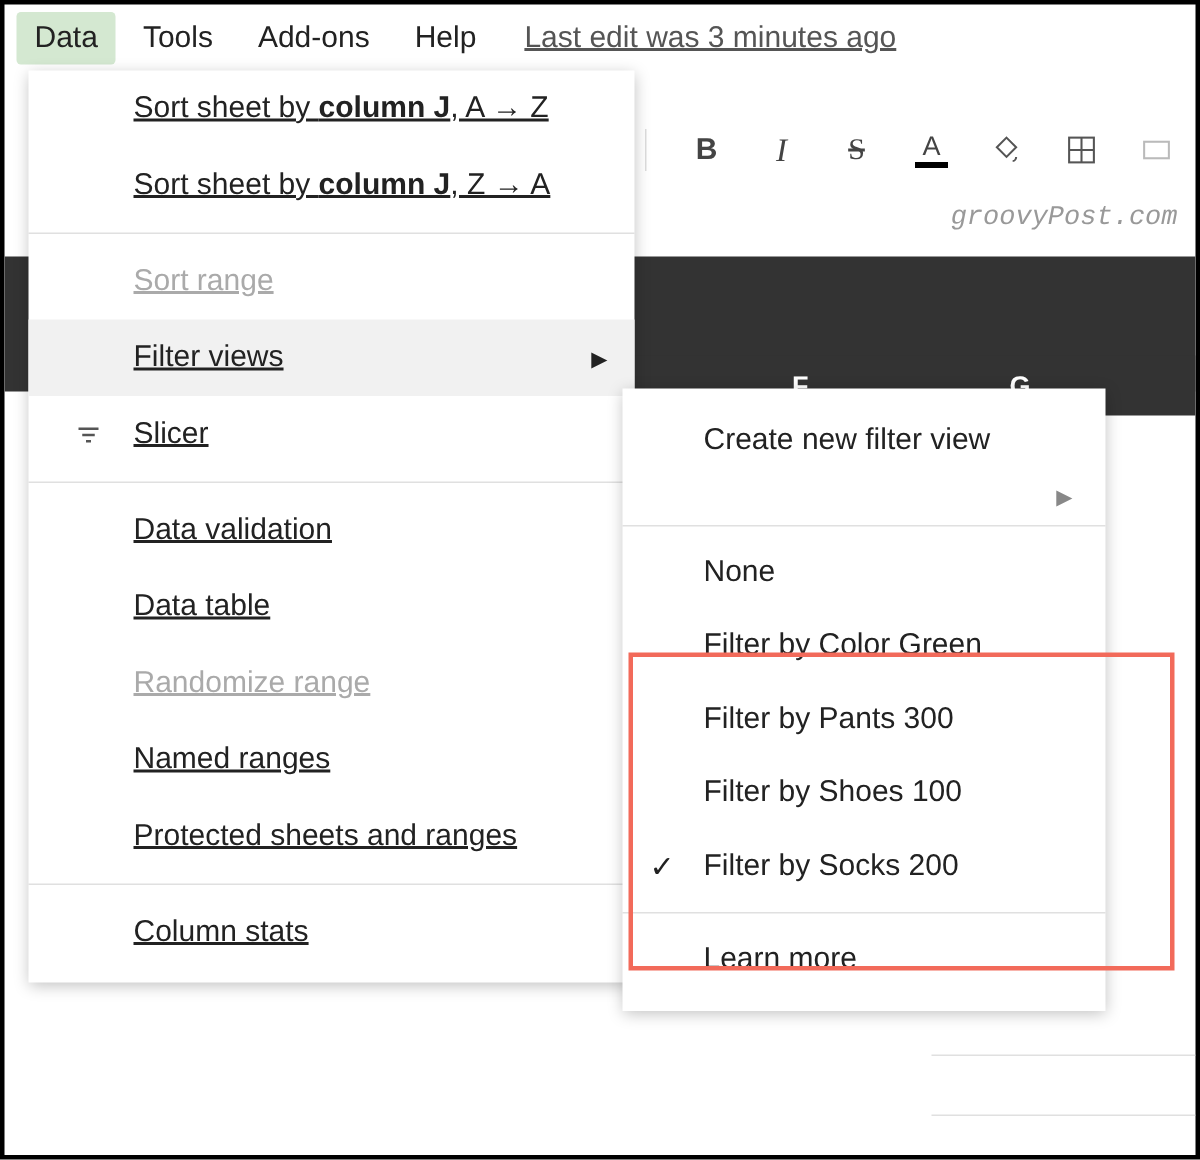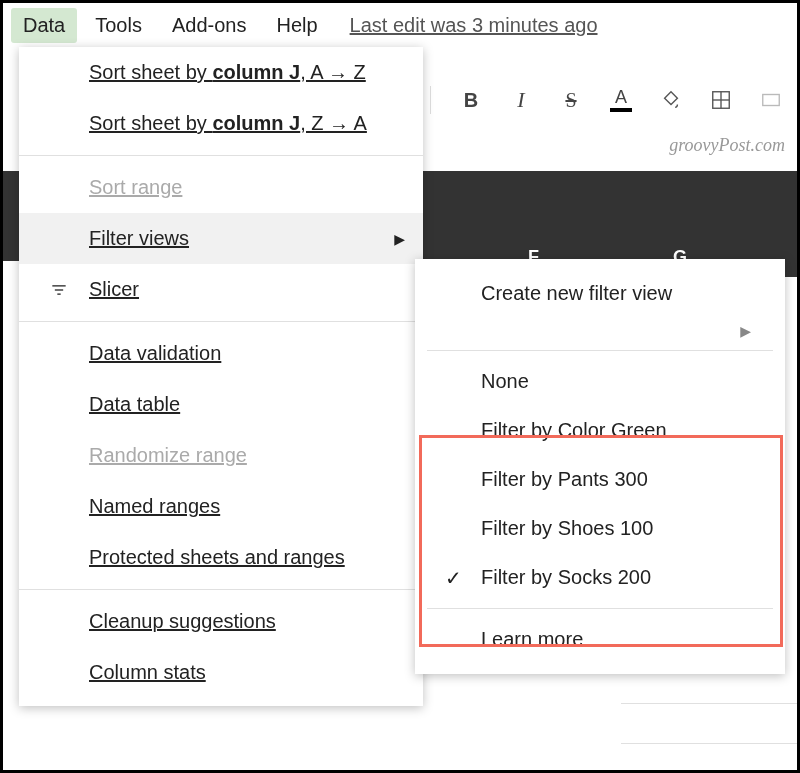--- a/index.html
+++ b/index.html
@@ -9,42 +9,42 @@
   
   .menubar { display: flex; align-items: center; height: 44px; padding: 0 8px; gap: 6px; }
   .menubar-item { padding: 6px 12px; font-size: 20px; border-radius: 3px; cursor: pointer; }
   .menubar-item.active { background: #d4e8d1; }
   .last-edit { margin-left: 14px; font-size: 20px; color: #555; text-decoration: underline; cursor: pointer; }
 
   
   .toolbar { position: absolute; top: 72px; left: 0; right: 0; height: 50px; display: flex; align-items: center; justify-content: flex-end; padding-right: 12px; gap: 22px; }
   .tool-btn { width: 28px; height: 28px; display: flex; align-items: center; justify-content: center; color: #444; cursor: pointer; }
   .tool-divider { width: 1px; height: 28px; background: #ddd; margin: 0 4px; }
-  .watermark { position: absolute; top: 132px; right: 12px; font-family: Liberation Serif, serif; font-size: 18px; color: #999; font-style: italic; }
+  .watermark { position: absolute; top: 132px; right: 12px; font-family: Liberation Mono, monospace; font-size: 18px; color: #999; font-style: italic; }
 
   
   .colhdr-strip { position: absolute; top: 168px; left: 0; right: 0; height: 90px; background: #333; }
   .colhdr-strip2 { position: absolute; top: 234px; left: 420px; right: 0; height: 40px; background: #333; display: flex; align-items: center; color: #fff; font-size: 18px; font-weight: 600; }
   .colhdr-F { position: absolute; left: 105px; }
   .colhdr-G { position: absolute; left: 250px; }
 
   
   .gridline { position: absolute; left: 618px; right: 0; height: 1px; background: #e0e0e0; }
 
   
   .dropdown { position: absolute; top: 44px; left: 16px; width: 404px; background: #fff; box-shadow: 0 2px 10px rgba(0,0,0,.25); z-index: 20; padding-bottom: 8px; }
   .dd-item { padding: 14px 18px 14px 70px; font-size: 20px; color: #222; cursor: pointer; position: relative; display: flex; align-items: flex-end; text-decoration: underline; }
   .dd-item.disabled { color: #aaa; cursor: default; }
   .dd-item.hover { background: #f1f1f1; }
   .dd-sep { height: 1px; background: #e0e0e0; margin: 6px 0; }
   .dd-item .arrow { position: absolute; right: 18px; font-size: 14px; top: 50%; transform: translateY(-50%); }
   .dd-item .leading-icon { position: absolute; left: 30px; top: 50%; transform: translateY(-50%); }
 
   
-  .submenu { position: absolute; top: 256px; left: 412px; width: 370px; background: #fff; box-shadow: 0 2px 10px rgba(0,0,0,.25); z-index: 30; padding: 10px 12px; }
+  .submenu { position: absolute; top: 256px; left: 412px; width: 322px; background: #fff; box-shadow: 0 2px 10px rgba(0,0,0,.25); z-index: 30; padding: 10px 0; }
   .sub-item { padding: 13px 18px 13px 54px; font-size: 20px; color: #222; cursor: pointer; position: relative; display: flex; align-items: center; }
   .sub-item .arrow { position: absolute; right: 22px; font-size: 14px; color: #888; top: 50%; transform: translateY(-50%); }
   .sub-item .check { position: absolute; left: 18px; font-size: 20px; top: 50%; transform: translateY(-50%); }
   .sub-sep { height: 1px; background: #e0e0e0; margin: 6px 0; }
   .highlight-box { position: absolute; top: 432px; left: 416px; width: 364px; height: 212px; border: 3px solid #f26a5a; z-index: 40; pointer-events: none; }
 
   
   svg { display: block; }
 </style>
 </head>
@@ -125,21 +125,20 @@
     </span>
     <span>Slicer</span>
   </div>
   <div class="dd-sep"></div>
   <div class="dd-item">Data validation</div>
   <div class="dd-item">Data table</div>
   <div class="dd-item disabled">Randomize range</div>
   <div class="dd-item">Named ranges</div>
   <div class="dd-item">Protected sheets and ranges</div>
   <div class="dd-sep"></div>
-  <div class="dd-item">Cleanup suggestions</div>
   <div class="dd-item">Column stats</div>
 </div>
 
 <div class="submenu">
   <div class="sub-item">Create new filter view</div>
   <div class="sub-item">
     <span class="arrow">▶</span>
   </div>
   <div class="sub-sep"></div>
   <div class="sub-item">None</div>

